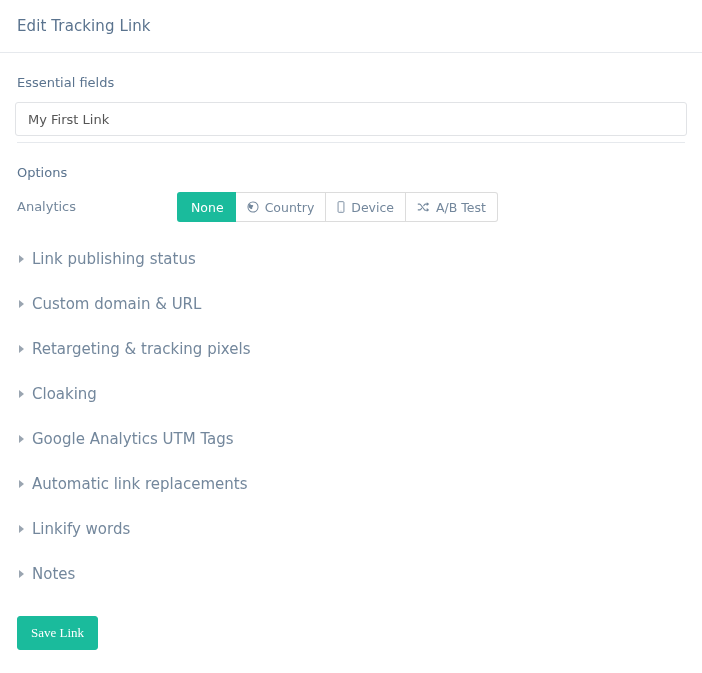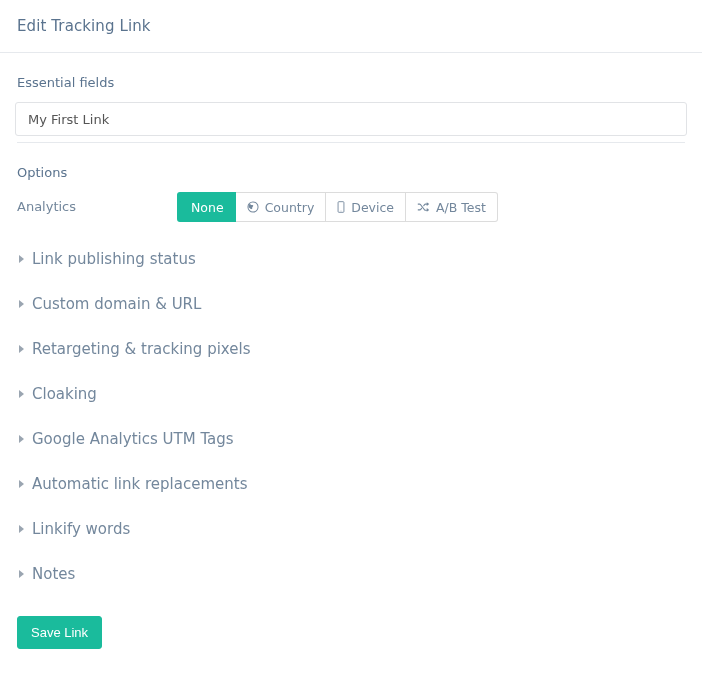--- a/index.html
+++ b/index.html
@@ -192,21 +192,21 @@
   }
 
   
   .btn-save {
     margin-top: 19px;
     margin-left: 2px;
     background: #1ABB9C;
     border: 1px solid #1ABB9C;
     border-radius: 3px;
     color: #ffffff;
-    font-family: Liberation Sans, sans-serif;
+    font-family: Liberation Serif, serif;
     font-size: 13px;
     padding: 8px 13px;
     cursor: pointer;
     display: inline-block;
   }
 </style>
 </head>
 <body>
 
 <div class="page-header">

